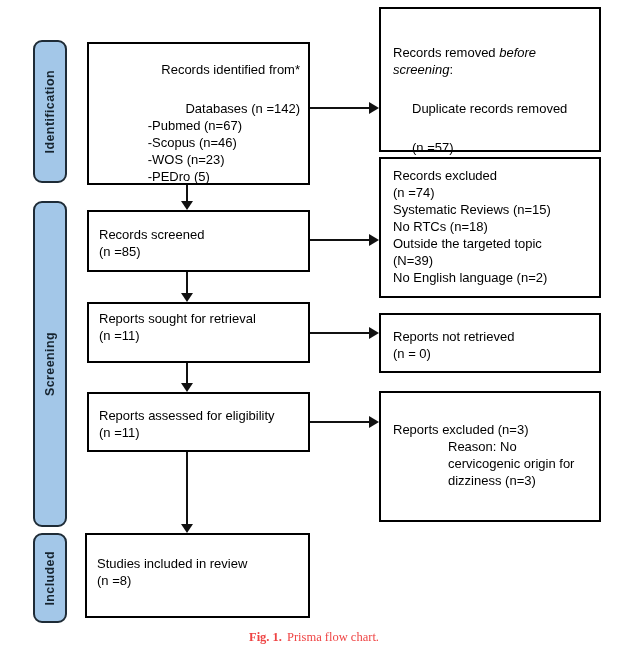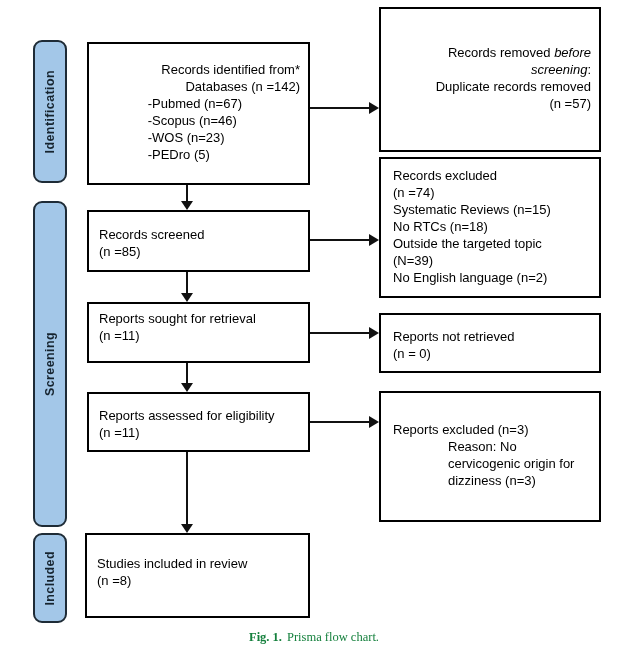--- a/index.html
+++ b/index.html
@@ -41,26 +41,26 @@
     box-sizing:border-box;
     line-height:17px;
   }
   .col-left{left:87px;width:223px;}
   .col-right{left:379px;width:222px;}
   .box-identified{top:42px;height:143px;padding:17px 8px 0 10px;text-align:right;}
   .box-screened{top:210px;height:62px;padding:14px 8px 0 10px;}
   .box-sought{top:302px;height:61px;padding:6px 8px 0 10px;}
   .box-assessed{top:392px;height:60px;padding:13px 8px 0 10px;}
   .box-included{left:85px;width:225px;top:533px;height:85px;padding:20px 8px 8px 10px;}
-  .box-removed{top:7px;height:145px;padding:35px 8px 0 12px;text-align:right;}
+  .box-removed{top:7px;height:145px;padding:35px 8px 0 12px;}
   .box-records-excluded{top:157px;height:141px;padding:8px 8px 0 12px;}
   .box-not-retrieved{top:313px;height:60px;padding:13px 8px 0 12px;}
   .box-reports-excluded{top:391px;height:131px;padding:28px 8px 0 12px;}
 
-  .indent1{margin-left:19px;}
+  .indent1{margin-left:19px;margin-top:22px;}
   .indent2{margin-left:55px;}
   .bullet{display:flex;margin-left:32px;}
   .bullet .dash{width:21px;flex:0 0 21px;}
   .italic{font-style:italic;}
 
   
   .vline{position:absolute;width:2px;background:#111;}
   .hline{position:absolute;height:2px;background:#111;}
   .head-down{
     position:absolute;width:0;height:0;
@@ -73,21 +73,21 @@
     border-top:6px solid transparent;
     border-bottom:6px solid transparent;
     border-left:10px solid #111;
   }
 
   
   .caption{
     position:absolute;top:630px;left:0;width:100%;
     text-align:center;
     font-family:"Liberation Serif", serif;
-    font-size:12.5px;color:#15803d;
+    font-size:12.5px;color:#ef4444;
   }
   .caption .cap-label{font-weight:bold;margin-right:5px;}
 </style>
 </head>
 <body>
 
 <div class="canvas">
 
   <div class="stage stage-identification">
     <span>Identification</span>

